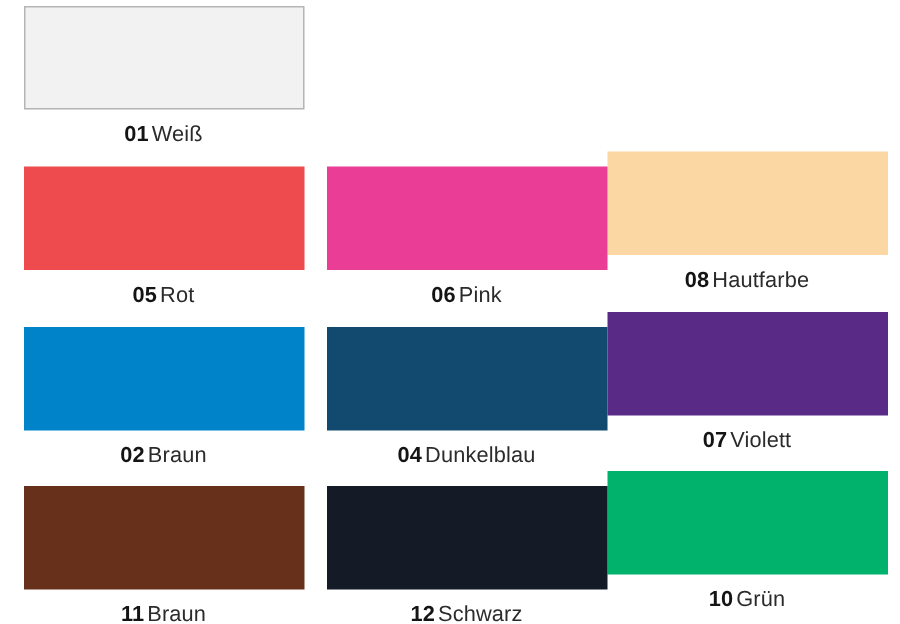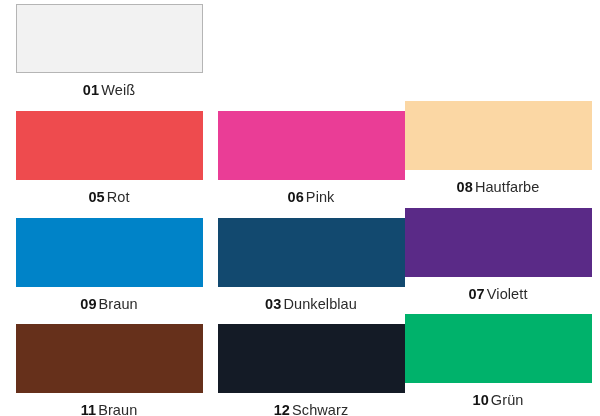--- a/index.html
+++ b/index.html
@@ -120,28 +120,28 @@
   <div class="swatch-cell">
     <div class="swatch-chip" style="background-color: rgb(90, 42, 135);"></div>
     <div class="swatch-label">
       <span class="swatch-index">07</span><span class="swatch-name">Violett</span>
     </div>
   </div>
   <div class="grid-gap"></div>
   <div class="swatch-cell">
     <div class="swatch-chip" style="background-color: rgb(0, 131, 200);"></div>
     <div class="swatch-label">
-      <span class="swatch-index">09</span><span class="swatch-name">Braun</span>
+      <span class="swatch-index">02</span><span class="swatch-name">Braun</span>
     </div>
   </div>
   <div class="grid-gap"></div>
   <div class="swatch-cell">
     <div class="swatch-chip" style="background-color: rgb(18, 73, 111);"></div>
     <div class="swatch-label">
-      <span class="swatch-index">03</span><span class="swatch-name">Dunkelblau</span>
+      <span class="swatch-index">04</span><span class="swatch-name">Dunkelblau</span>
     </div>
   </div>
 
   <div class="grid-gap"></div>
   <div class="grid-gap"></div>
   <div class="grid-gap"></div>
   <div class="grid-gap"></div>
   <div class="grid-gap"></div>
 
   <div class="swatch-cell">

